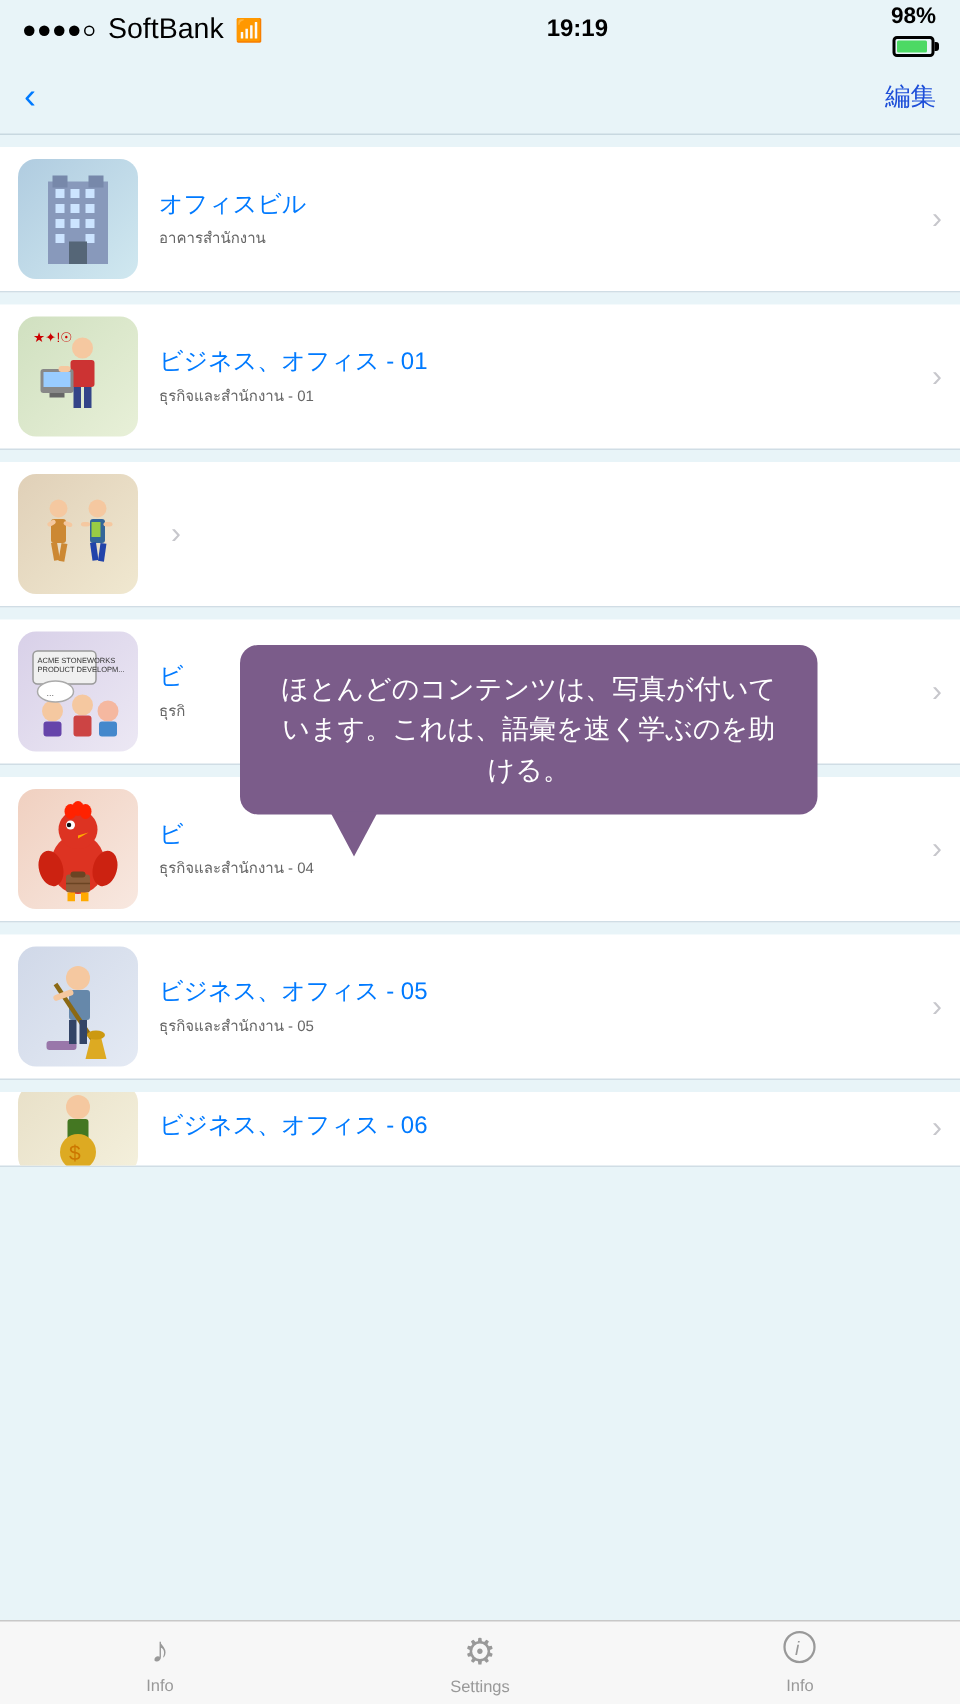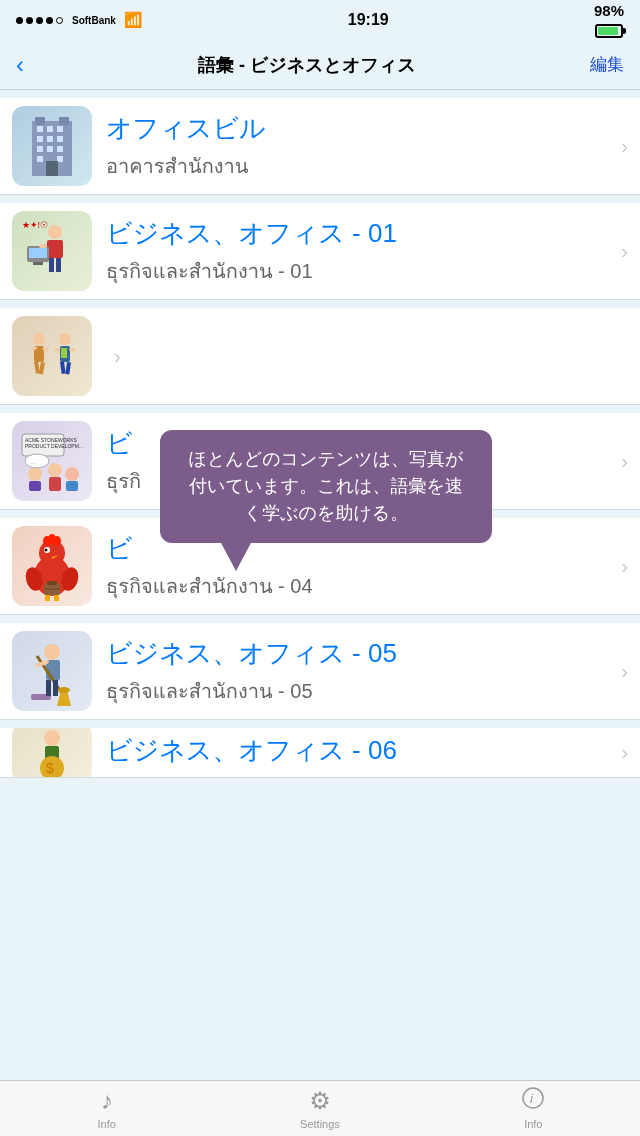--- a/index.html
+++ b/index.html
@@ -36,21 +36,21 @@
     .dot {
       width: 7px; height: 7px;
       border-radius: 50%;
       background: #000;
     }
     .dot.empty {
       background: transparent;
       border: 1.5px solid #000;
     }
     .carrier {
-      font-size: 10px; font-weight: 700; margin-left: 5px;
+      font-size: 19px; font-weight: 400; margin-left: 5px;
     }
     .wifi-icon {
       font-size: 15px; margin-left: 4px;
     }
     .status-center {
       font-size: 16px; font-weight: 600;
     }
     .status-right {
       display: flex; align-items: center; gap: 5px; flex-direction: column;
     }
@@ -138,47 +138,47 @@
       align-items: center;
       justify-content: center;
       font-size: 36px;
       overflow: hidden;
     }
 
     .item-text {
       flex: 1;
     }
     .item-title {
-      font-size: 26px;
+      font-size: 16px;
       font-weight: 500;
       color: #007aff;
       margin-bottom: 4px;
     }
     .item-subtitle {
-      font-size: 20px;
+      font-size: 10px;
       color: #666;
     }
 
     .item-chevron {
       color: #c7c7cc;
       font-size: 20px;
       margin-left: 8px;
     }
 
     
     .tooltip {
       position: absolute;
       background: #7b5c8a;
       border-radius: 12px;
       padding: 16px 20px;
       color: white;
       font-size: 18px;
       line-height: 1.5;
       text-align: center;
-      width: 332px;
+      width: 385px;
       z-index: 100;
       top: 430px;
       left: 160px;
     }
     .tooltip-arrow {
       position: absolute;
       bottom: -28px;
       left: 60px;
       width: 0; height: 0;
       border-left: 16px solid transparent;
@@ -250,21 +250,20 @@
   <div class="status-right">
     <span class="battery-pct">98%</span>
     <div class="battery">
       <div class="battery-fill"></div>
     </div>
   </div>
 </div>
 
 <div class="nav-bar">
   <span class="nav-back">‹</span>
-  <span class="nav-title">語彙 - ビジネスとオフィス</span>
   <span class="nav-edit">編集</span>
 </div>
 
 <div class="list-container">
 
   <div class="item-divider"></div>
 
   <div class="list-item">
     <div class="item-image img-office-building">
       <svg width="70" height="70" viewBox="0 0 70 70">

